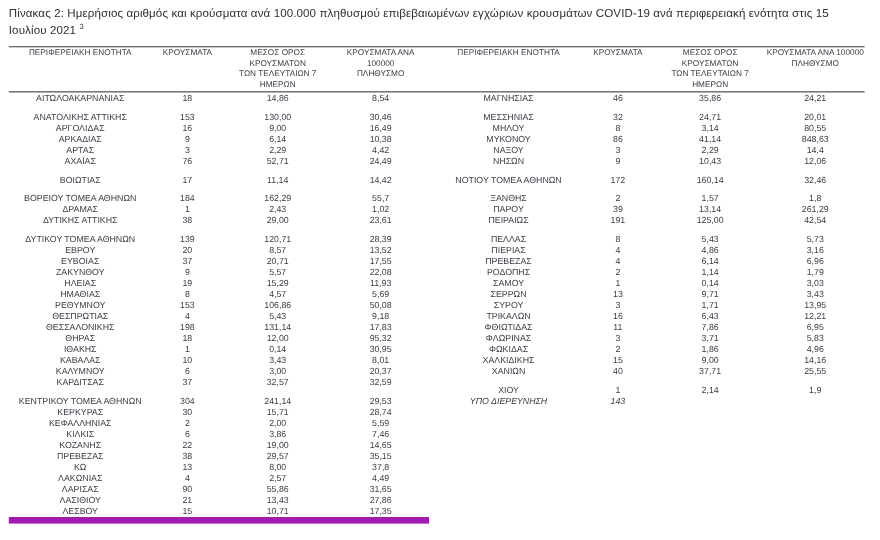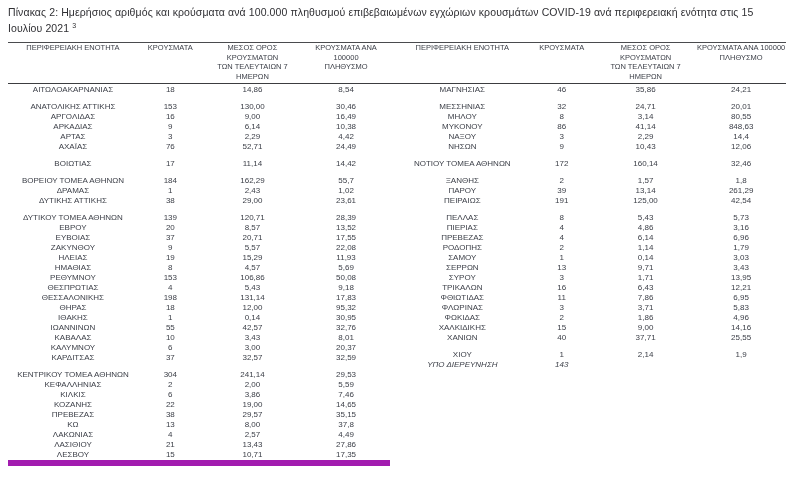--- a/index.html
+++ b/index.html
@@ -206,26 +206,20 @@
             <div class="td c2">12,00</div>
             <div class="td c3">95,32</div>
           </div>
           <div class="trow">
             <div class="td c0">ΙΘΑΚΗΣ</div>
             <div class="td c1">1</div>
             <div class="td c2">0,14</div>
             <div class="td c3">30,95</div>
           </div>
           <div class="trow">
-            <div class="td c0">ΙΩΑΝΝΙΝΩΝ</div>
-            <div class="td c1">55</div>
-            <div class="td c2">42,57</div>
-            <div class="td c3">32,76</div>
-          </div>
-          <div class="trow">
             <div class="td c0">ΚΑΒΑΛΑΣ</div>
             <div class="td c1">10</div>
             <div class="td c2">3,43</div>
             <div class="td c3">8,01</div>
           </div>
           <div class="trow">
             <div class="td c0">ΚΑΛΥΜΝΟΥ</div>
             <div class="td c1">6</div>
             <div class="td c2">3,00</div>
             <div class="td c3">20,37</div>
@@ -237,20 +231,26 @@
             <div class="td c3">32,59</div>
           </div>
           <div class="spacer"></div>
           <div class="trow">
             <div class="td c0">ΚΕΝΤΡΙΚΟΥ ΤΟΜΕΑ ΑΘΗΝΩΝ</div>
             <div class="td c1">304</div>
             <div class="td c2">241,14</div>
             <div class="td c3">29,53</div>
           </div>
           <div class="trow">
+            <div class="td c0">ΚΕΡΚΥΡΑΣ</div>
+            <div class="td c1">30</div>
+            <div class="td c2">15,71</div>
+            <div class="td c3">28,74</div>
+          </div>
+          <div class="trow">
             <div class="td c0">ΚΕΦΑΛΛΗΝΙΑΣ</div>
             <div class="td c1">2</div>
             <div class="td c2">2,00</div>
             <div class="td c3">5,59</div>
           </div>
           <div class="trow">
             <div class="td c0">ΚΙΛΚΙΣ</div>
             <div class="td c1">6</div>
             <div class="td c2">3,86</div>
             <div class="td c3">7,46</div>
@@ -271,20 +271,26 @@
             <div class="td c0">ΚΩ</div>
             <div class="td c1">13</div>
             <div class="td c2">8,00</div>
             <div class="td c3">37,8</div>
           </div>
           <div class="trow">
             <div class="td c0">ΛΑΚΩΝΙΑΣ</div>
             <div class="td c1">4</div>
             <div class="td c2">2,57</div>
             <div class="td c3">4,49</div>
+          </div>
+          <div class="trow">
+            <div class="td c0">ΛΑΡΙΣΑΣ</div>
+            <div class="td c1">90</div>
+            <div class="td c2">55,86</div>
+            <div class="td c3">31,65</div>
           </div>
           <div class="trow">
             <div class="td c0">ΛΑΣΙΘΙΟΥ</div>
             <div class="td c1">21</div>
             <div class="td c2">13,43</div>
             <div class="td c3">27,86</div>
           </div>
           <div class="trow">
             <div class="td c0">ΛΕΣΒΟΥ</div>
             <div class="td c1">15</div>

